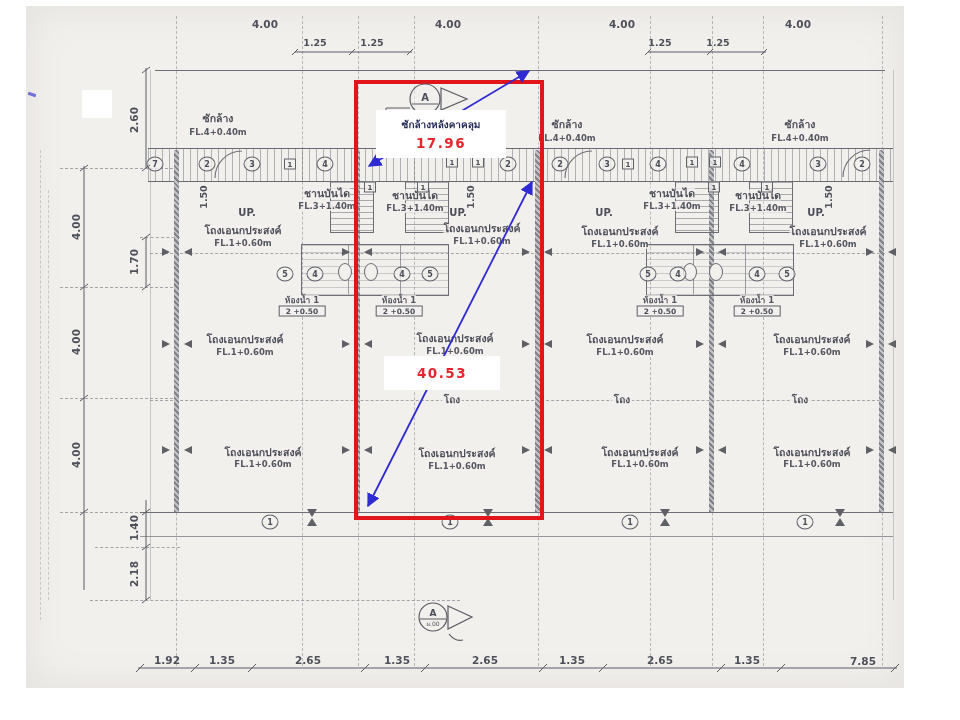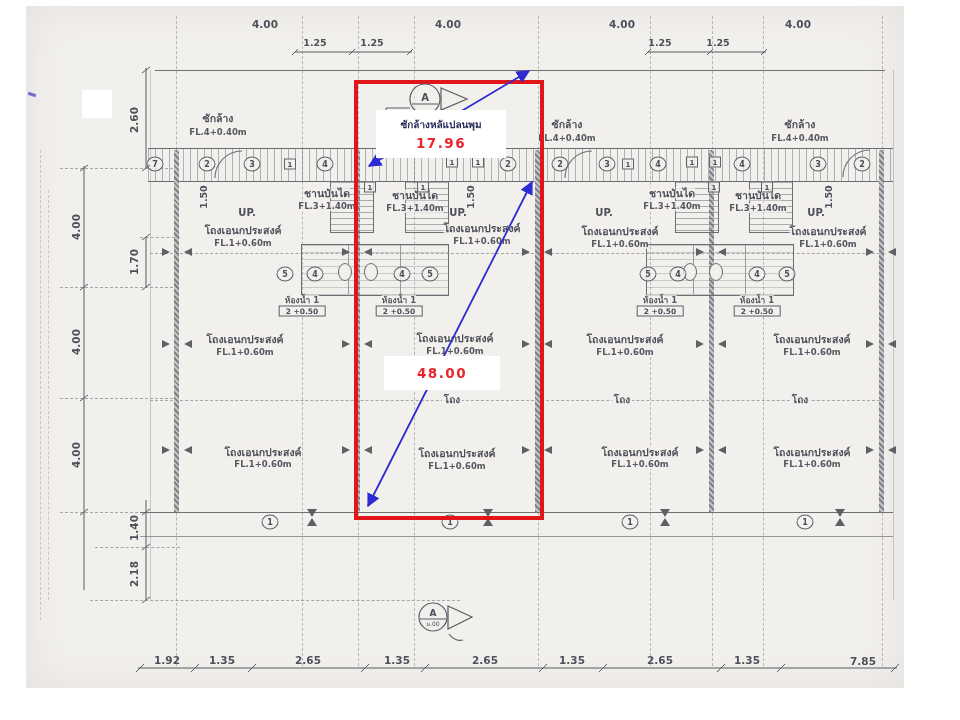--- a/index.html
+++ b/index.html
@@ -317,20 +317,20 @@
       <circle cx="433" cy="617" r="14" stroke="#5a5a62" stroke-width="1.2" fill="rgba(242,240,237,.6)"></circle>
       <line x1="420" y1="619" x2="446" y2="619" stroke="#5a5a62" stroke-width="1"></line>
       <path d="M448,606 L472,617 L448,629 z" stroke="#5a5a62" stroke-width="1.2" fill="none"></path>
       <path d="M449,634 Q455,642 463,640" stroke="#5a5a62" stroke-width="1.2" fill="none"></path>
       <text x="433" y="616" text-anchor="middle" font-size="9" font-weight="bold" fill="#4c4e58">A</text>
       <text x="433" y="626" text-anchor="middle" font-size="6" fill="#4c4e58">ผ.00</text>
     </g>
   </svg>
 
   <div class="patch" style="left:376px;top:110px;width:130px;height:48px;">
-    <span class="roofTxt">ซักล้างหลัแปลนพุม</span>
+    <span class="roofTxt">ซักล้างหลังคาคลุม</span>
     <span class="redTxt">17.96</span>
   </div>
   <div class="patch" style="left:384px;top:356px;width:116px;height:34px;">
-    <span class="redTxt">48.00</span>
+    <span class="redTxt">40.53</span>
   </div>
 
 </div>
 
 </body></html>

